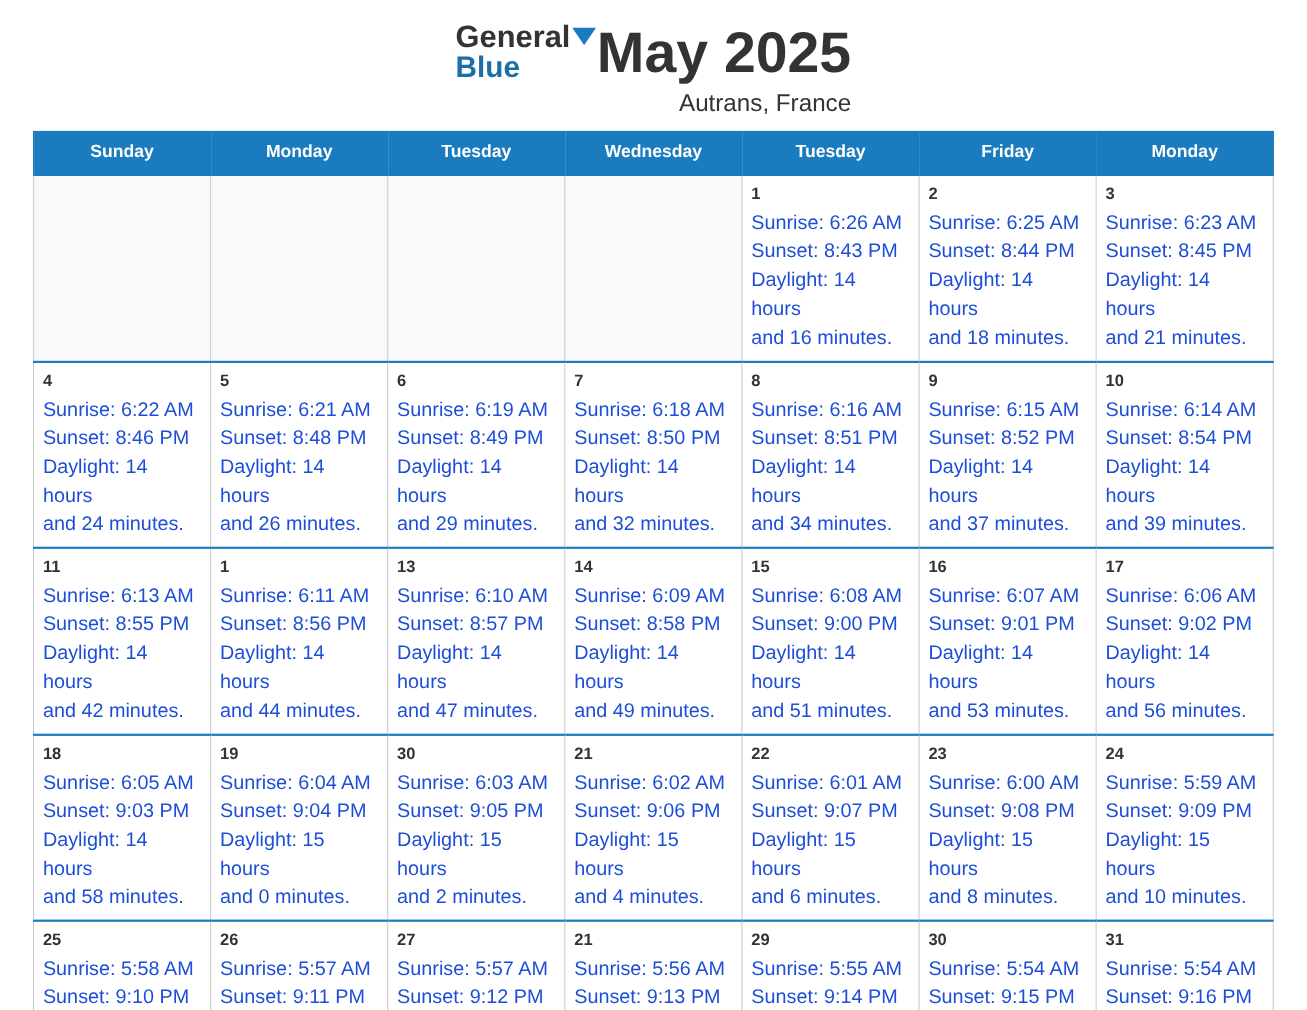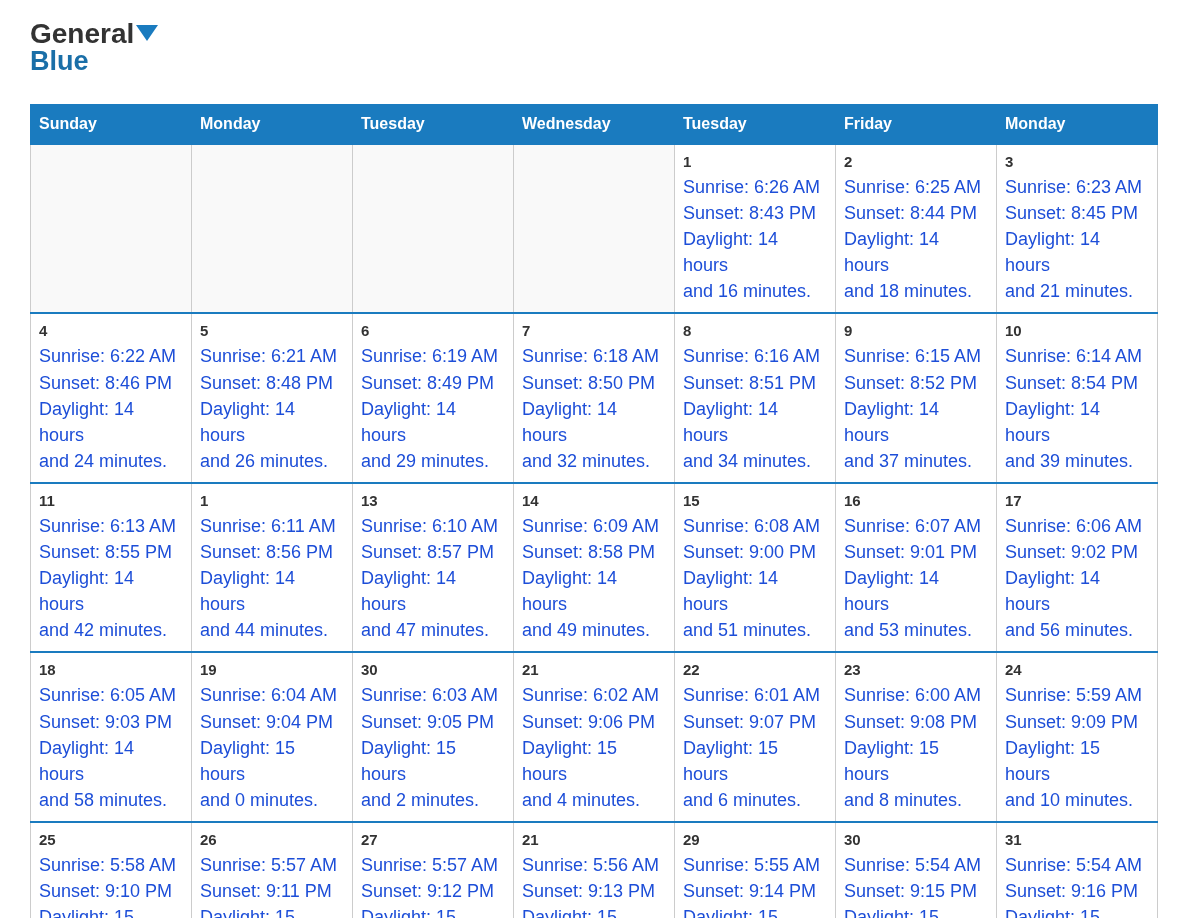--- a/index.html
+++ b/index.html
@@ -5,23 +5,23 @@
     * { margin: 0; padding: 0; box-sizing: border-box; }
     body {
       font-family: Arial, sans-serif;
       background: #fff;
       width: 1188px;
       min-height: 918px;
       padding: 20px 30px;
     }
     .header {
       display: flex;
-      justify-content: flex-start;
+      justify-content: center;
       align-items: flex-start;
-      margin-bottom: 27px;
+      margin-bottom: 12px;
     }
     .logo {
       display: flex;
       flex-direction: column;
       align-items: flex-start;
     }
     .logo-text {
       font-size: 28px;
       font-weight: bold;
       color: #333;
@@ -51,21 +51,21 @@
       width: 100%;
       border-collapse: collapse;
       border: 1px solid #aaa;
     }
     .calendar th {
       background-color: #1a7bbf;
       color: #fff;
       font-size: 16px;
       font-weight: bold;
       padding: 10px 8px;
-      text-align: left;
+      text-align: center;
       border: 1px solid #1a7bbf;
     }
     .calendar td {
       width: 14.28%;
       vertical-align: top;
       padding: 8px;
       border: 1px solid #ccc;
       min-height: 100px;
       font-size: 13px;
       color: #333;
@@ -96,20 +96,24 @@
   <div class="logo">
     <div style="display:flex; align-items:center;">
       <span class="logo-text">General</span>
       <span style="display:inline-block; margin-left:2px; margin-top:2px;">
         <svg width="22" height="16" viewBox="0 0 22 16">
           <polygon points="0,0 22,0 11,16" fill="#1a7bbf"></polygon>
         </svg>
       </span>
     </div>
     <div class="logo-line2">Blue</div>
+  </div>
+  <div class="title-block">
+    <div class="month-year">May 2025</div>
+    <div class="location">Autrans, France</div>
   </div>
 </div>
 
 <table class="calendar">
   <thead>
     <tr>
       <th>Sunday</th>
       <th>Monday</th>
       <th>Tuesday</th>
       <th>Wednesday</th>

